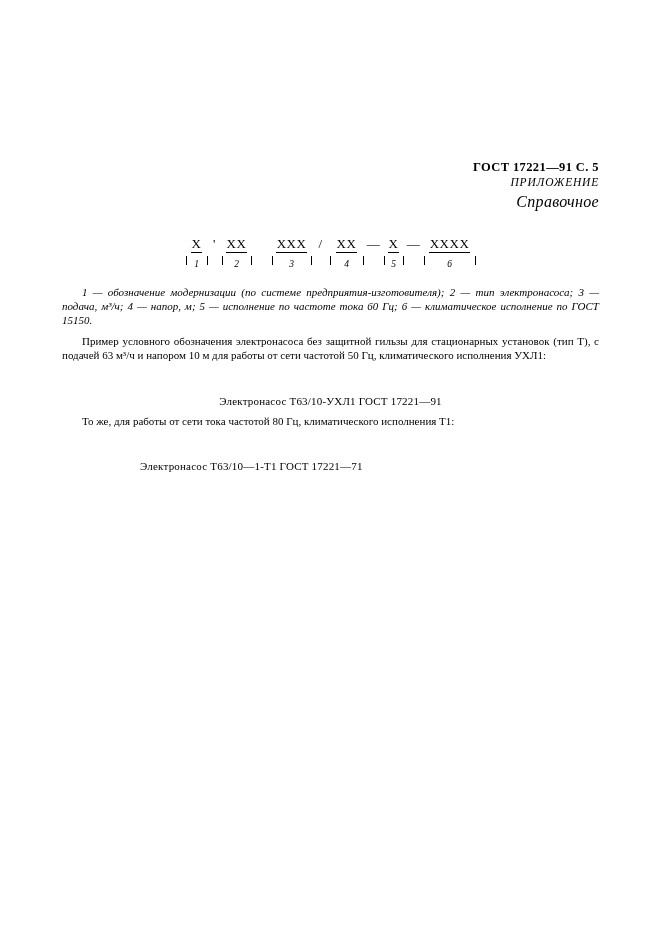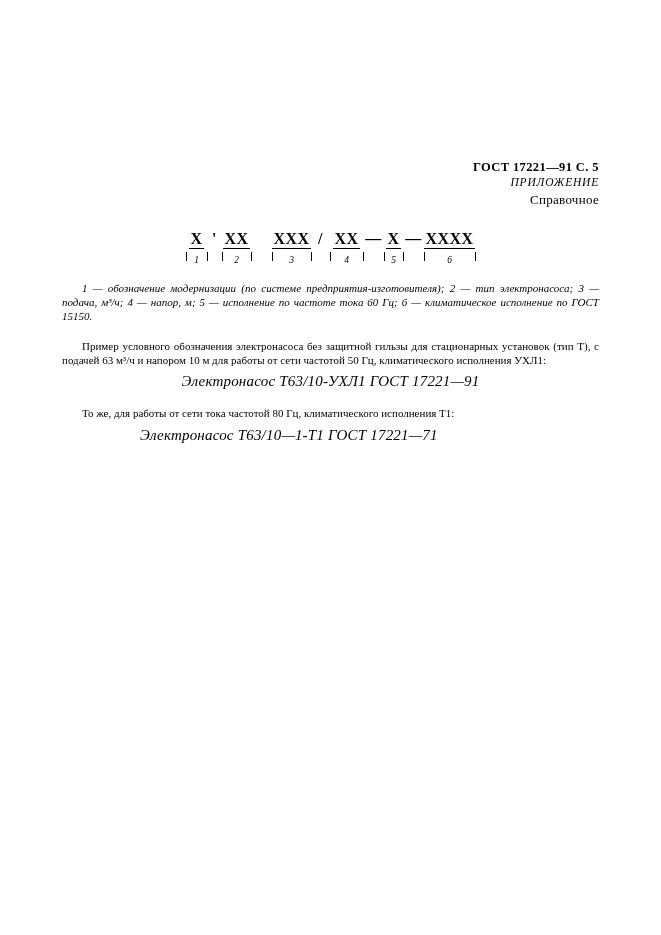--- a/index.html
+++ b/index.html
@@ -39,41 +39,41 @@
   .annex-block {
     text-align: right;
     line-height: 1.35;
   }
   .annex-title {
     font-style: italic;
     font-size: 11.5px;
     letter-spacing: 0.8px;
   }
   .annex-sub {
-    font-size: 13px;
+    font-style: italic;
+    font-size: 16px;
     letter-spacing: 0.3px;
   }
   .scheme-title {
     text-align: center;
     font-size: 11px;
     font-weight: bold;
     margin-top: 32px;
     letter-spacing: 0.2px;
   }
   .formula-wrap {
     margin-top: 22px;
     text-align: center;
   }
   .formula-row {
-    font-size: 16px;
+    font-size: 13px;
     letter-spacing: 0.5px;
     white-space: pre;
     display: inline-block;
     text-align: left;
-    font-weight: bold;
   }
   .tok {
     display: inline-block;
     text-align: center;
     position: relative;
   }
   .tok .u {
     border-bottom: 1px solid #000;
     padding: 0 1px;
     display: inline-block;
@@ -113,30 +113,29 @@
     border-left: 1px solid #000;
   }
   p.body-par {
     font-size: 11px;
     line-height: 1.28;
     text-align: justify;
     margin: 14px 0 0 0;
     text-indent: 20px;
   }
   p.body-par.tight {
-    margin-top: 16px;
+    margin-top: 7px;
   }
   .it {
     font-style: italic;
   }
   .example {
     text-align: center;
-    font-style: italic;
-    font-size: 15px;
-    margin-top: 6px;
+    font-size: 11px;
+    margin-top: 32px;
     letter-spacing: 0.2px;
   }
   .example.left-ind {
     text-align: left;
     padding-left: 78px;
   }
 </style>
 </head>
 <body>
 

